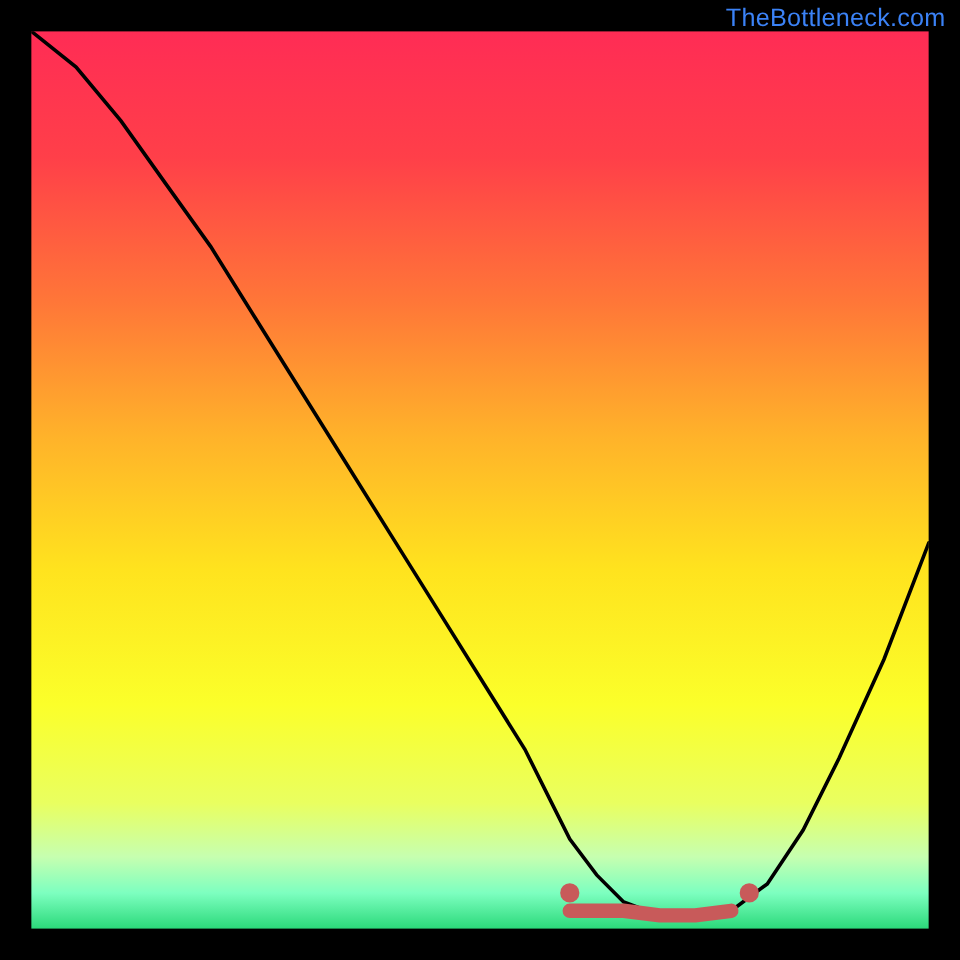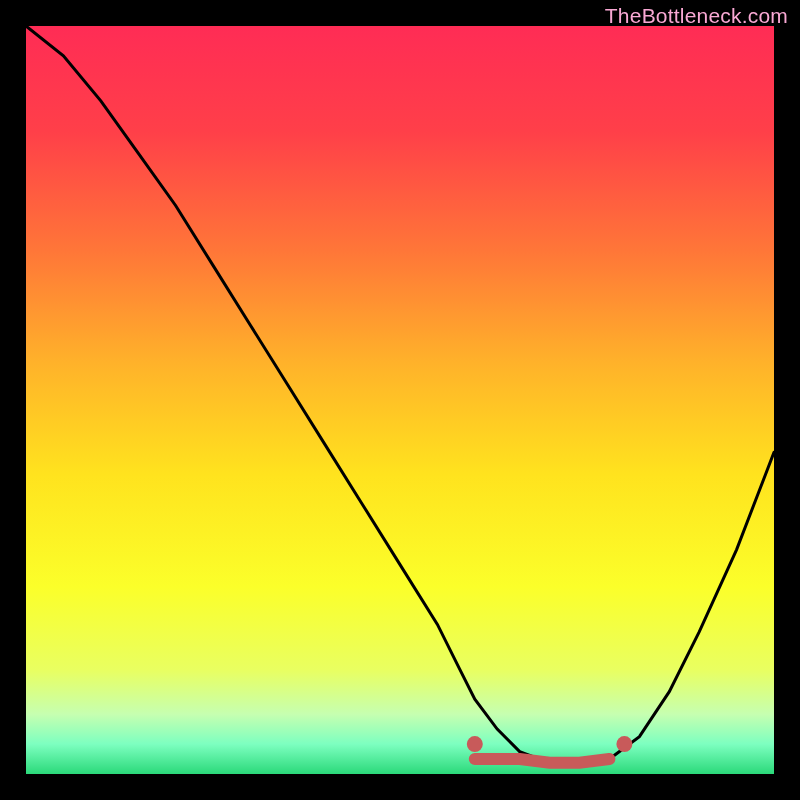--- a/index.html
+++ b/index.html
@@ -8,21 +8,21 @@
     width: 800px;
     height: 800px;
     background: #000;
     position: relative;
     font-family: Arial, Helvetica, sans-serif;
   }
   .watermark {
     position: absolute;
     top: 4px;
     right: 12px;
-    color: #f9a8d4;
+    color: #3b82f6;
     font-size: 21px;
     font-weight: 500;
     letter-spacing: 0.2px;
     z-index: 10;
   }
   .frame {
     position: absolute;
     left: 26px;
     top: 26px;
     width: 748px;

